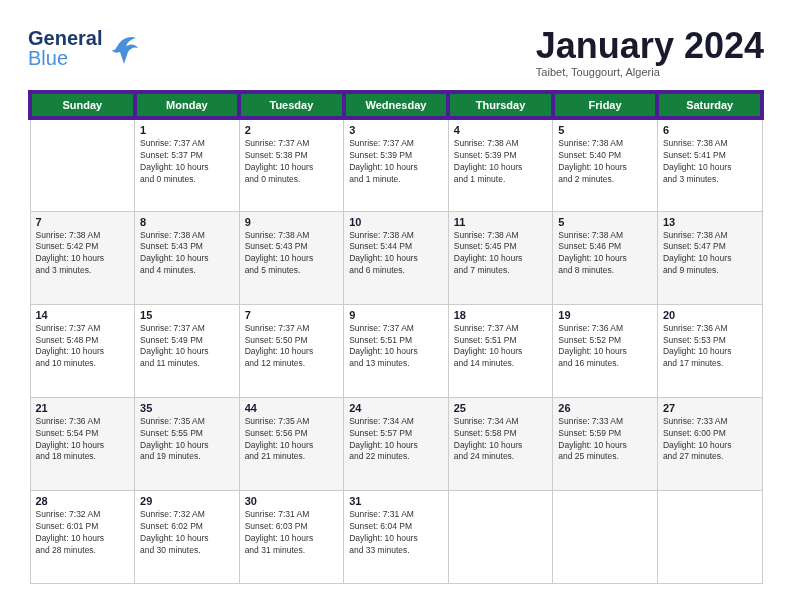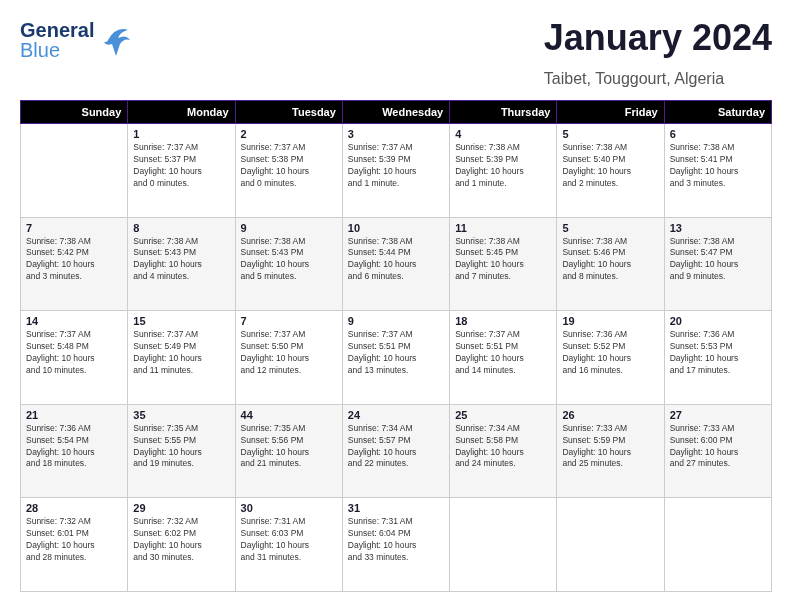--- a/index.html
+++ b/index.html
@@ -6,21 +6,21 @@
     body {
       font-family: Arial, sans-serif;
       background: #fff;
       width: 792px;
       height: 612px;
       overflow: hidden;
     }
     .page {
       width: 792px;
       height: 612px;
-      padding: 20px;
+      padding: 28px;
       display: flex;
       flex-direction: column;
     }
     .header {
       display: flex;
       justify-content: space-between;
       align-items: flex-start;
       margin-bottom: 12px;
     }
     .logo {
@@ -35,38 +35,38 @@
     }
     .title-section {
     }
     .calendar-title {
       font-size: 36px;
       font-weight: bold;
       color: #1a1a2e;
       line-height: 1;
     }
     .calendar-subtitle {
-      font-size: 16px;
+      font-size: 11px;
       color: #555;
-      margin-top: 14px;
+      margin-top: 2px;
     }
     .calendar {
       flex: 1;
       border-collapse: collapse;
       width: 100%;
       font-size: 9.5px;
     }
     .calendar th {
-      background-color: #000000;
+      background-color: #15803d;
       color: white;
-      text-align: right;
+      text-align: center;
       padding: 5px 6px;
       font-size: 11px;
       font-weight: bold;
-      border: 1px solid #4c1d95;
+      border: 4px solid #4c1d95;
     }
     .calendar td {
       border: 1px solid #ccc;
       vertical-align: top;
       padding: 4px 5px;
       width: calc(100% / 7);
       height: 86px;
     }
     .day-number {
       font-size: 11px;

